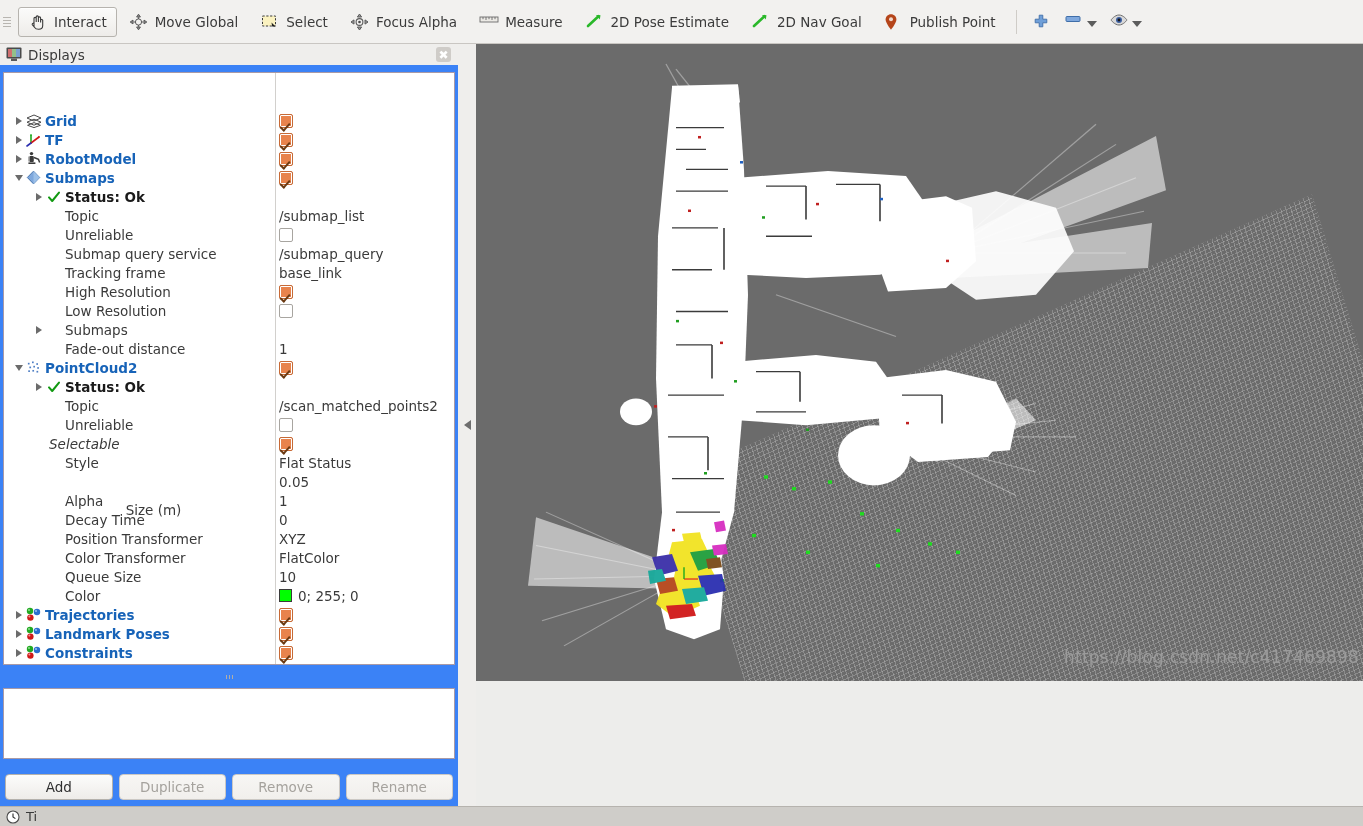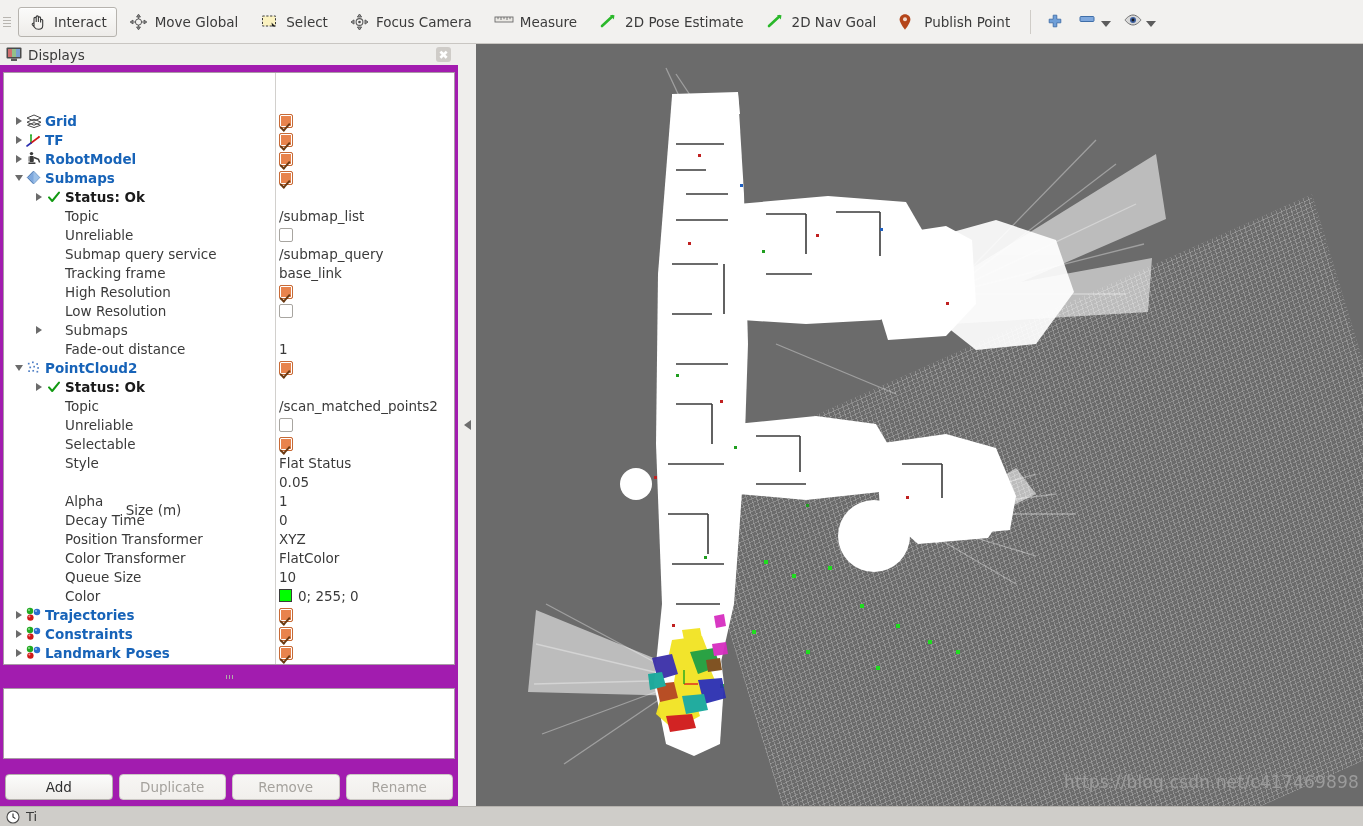--- a/index.html
+++ b/index.html
@@ -45,21 +45,21 @@
   .tb-arrow {
     width: 0; height: 0; margin-left: 3px; margin-top: 4px;
     border-left: 5px solid transparent; border-right: 5px solid transparent;
     border-top: 6px solid #5c5c5c;
   }
   .tb-mini { display:flex; align-items:center; padding: 0 6px; }
 
   
   .displays-panel {
     position: absolute; left: 0; top: 44px; width: 458px; height: 762px;
-    background: #a21caf;
+    background: #3b82f6;
     display: flex; flex-direction: column; gap: 7px;
   }
   .panel-title {
     height: 22px; display: flex; align-items: center;
     padding: 0 4px 0 6px; background: #efeeec;
     position: relative;
   }
   .panel-title-icon { width: 16px; height: 15px; margin-right: 6px; }
   .panel-title-text { font-size: 13.5px; color: #3a3a3a; }
   .panel-close {
@@ -159,21 +159,21 @@
     background: #efeeec;
     display: flex; align-items: center; justify-content: center;
   }
   .splitter .arrow {
     width:0;height:0;border-top:5px solid transparent;border-bottom:5px solid transparent;
     border-right: 7px solid #6e6e6e;
   }
 
   
   .view3d {
-    position: absolute; left: 476px; top: 44px; width: 887px; height: 762px;
+    position: absolute; left: 476px; top: 44px; width: 887px; height: 637px;
     background: #6b6b6b; overflow: hidden;
   }
   .grid-plane {
     position: absolute; left: 255px; top: 205px;
     width: 690px; height: 690px;
     transform: rotate(-24deg) skewX(-7deg) scaleY(.78);
     transform-origin: center center;
     background-image:
       repeating-linear-gradient(0deg, rgba(210,210,210,.33) 0 1px, transparent 1px 5px),
       repeating-linear-gradient(90deg, rgba(210,210,210,.33) 0 1px, transparent 1px 5px);
@@ -252,21 +252,21 @@
           <g stroke="#5a5a5a" stroke-width="1" fill="#9a9a9a">
             <path d="M9.5 1 L11.6 4 H7.4z"></path>
               <path d="M9.5 17 L7.4 14 h4.2z"></path>
             <path d="M1 9 L4 6.9 v4.2z"></path>
               <path d="M18 9 L15 11.1 V6.9z"></path>
           </g>
           <circle cx="9.5" cy="9" r="3.4" fill="none" stroke="#5a5a5a" stroke-width="1.1"></circle>
           <circle cx="9.5" cy="9" r="1.3" fill="#4a4a4a"></circle>
         </svg>
       </span>
-      <span>Focus Camera</span>
+      <span>Focus Alpha</span>
     </div>
 
     <div class="tb-btn">
       <span class="tb-icon">
         <svg width="20" height="12" viewBox="0 0 20 12">
           <rect x="1" y="4" width="18" height="5" fill="#eceae5" stroke="#6a6a6a" stroke-width=".9"></rect>
           <path d="M4 4 v2.2 M7 4 v3 M10 4 v2.2 M13 4 v3 M16 4 v2.2" stroke="#6a6a6a" stroke-width=".9"></path>
         </svg>
       </span>
       <span>Measure</span>
@@ -582,21 +582,21 @@
             <div class="lbl-cell" style="padding-left: 28px;">
               <span class="twisty"></span>
               <span class="t-ico"></span>
               <span class="t-label">Unreliable</span>
             </div>
             <div class="val-cell">
               <span class="chk off"></span>
             </div>
           </div>
           <div class="trow">
-            <div class="lbl-cell" style="padding-left: 28px;">
+            <div class="lbl-cell" style="padding-left: 12px; font-style: italic;">
               <span class="twisty"></span>
               <span class="t-ico"></span>
               <span class="t-label">Selectable</span>
             </div>
             <div class="val-cell">
               <span class="chk"></span>
             </div>
           </div>
           <div class="trow">
             <div class="lbl-cell" style="padding-left: 28px;">
@@ -710,42 +710,42 @@
               <span class="t-ico">
                 <svg width="17" height="15" viewBox="0 0 17 15">
                   <circle cx="5" cy="4" r="3.2" fill="#22a822"></circle>
                   <circle cx="12" cy="5" r="3.2" fill="#2b6fd0"></circle>
                   <circle cx="5.4" cy="10.6" r="3.2" fill="#d01818"></circle>
                   <circle cx="4" cy="3" r="1" fill="#8fe08f"></circle>
                   <circle cx="11" cy="4" r="1" fill="#9cc4f0"></circle>
                   <circle cx="4.4" cy="9.6" r="1" fill="#f09a9a"></circle>
                 </svg>
               </span>
-              <span class="t-label blue">Constraints</span>
+              <span class="t-label blue">Landmark Poses</span>
             </div>
             <div class="val-cell">
               <span class="chk"></span>
             </div>
           </div>
           <div class="trow">
             <div class="lbl-cell" style="padding-left: 8px;">
               <span class="twisty">
                 <i class="t-closed"></i>
               </span>
               <span class="t-ico">
                 <svg width="17" height="15" viewBox="0 0 17 15">
                   <circle cx="5" cy="4" r="3.2" fill="#22a822"></circle>
                   <circle cx="12" cy="5" r="3.2" fill="#2b6fd0"></circle>
                   <circle cx="5.4" cy="10.6" r="3.2" fill="#d01818"></circle>
                   <circle cx="4" cy="3" r="1" fill="#8fe08f"></circle>
                   <circle cx="11" cy="4" r="1" fill="#9cc4f0"></circle>
                   <circle cx="4.4" cy="9.6" r="1" fill="#f09a9a"></circle>
                 </svg>
               </span>
-              <span class="t-label blue">Landmark Poses</span>
+              <span class="t-label blue">Constraints</span>
             </div>
             <div class="val-cell">
               <span class="chk"></span>
             </div>
           </div>
         </div>
     </div>
 
     <div class="tree-grip">
         <i></i>

